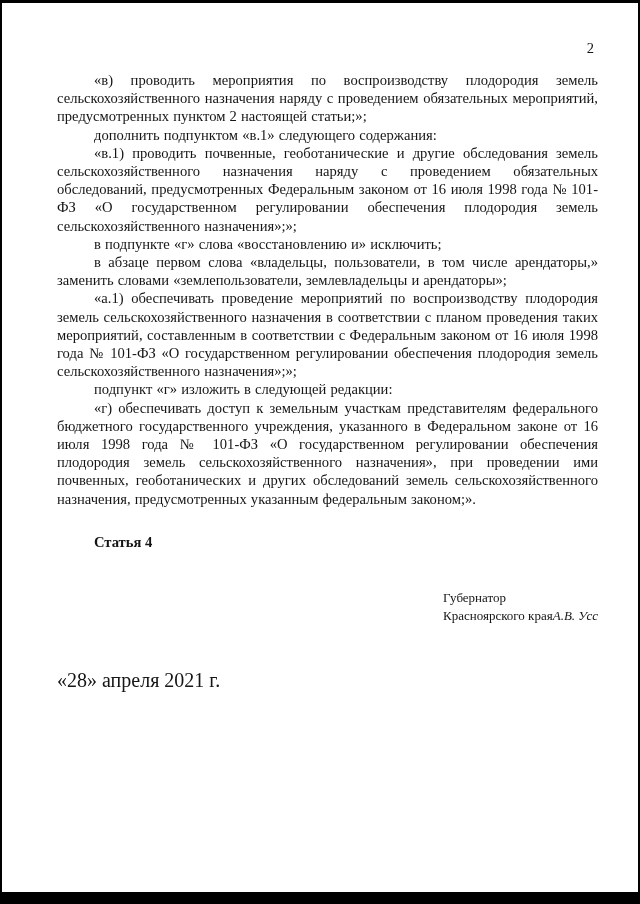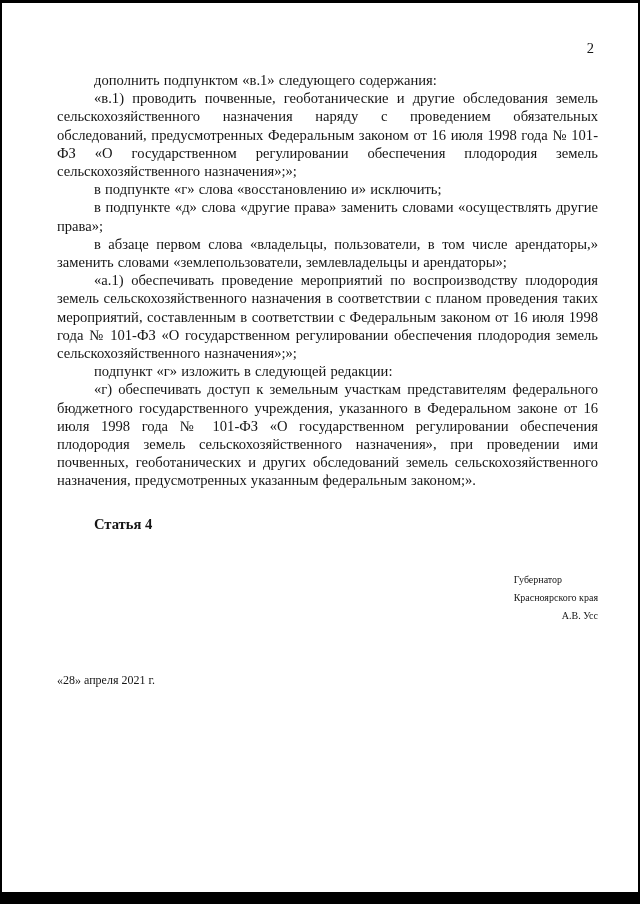--- a/index.html
+++ b/index.html
@@ -46,51 +46,50 @@
   .article-heading {
     margin: 25px 0 0 0;
     font-size: 14.6px;
     line-height: 18.2px;
     text-indent: 37px;
     font-weight: bold;
   }
   .signature {
     margin-top: 38px;
     display: flex;
-    justify-content: space-between;
+    justify-content: flex-end;
     align-items: flex-end;
-    font-size: 10px;
+    font-size: 13px;
     line-height: 18.2px;
-    flex-direction: column;
   }
   .sig-left div { white-space: nowrap; }
-  .sig-right { white-space: nowrap; }
+  .sig-right { white-space: nowrap; font-style: italic; }
   .date-line {
     margin: 46px 0 18px 0;
-    font-size: 12px;
+    font-size: 20px;
     line-height: 18.2px;
   }
 </style>
 </head>
 <body>
 
 <div class="page">
   <div class="edge top"></div>
   <div class="edge left"></div>
   <div class="edge right"></div>
   <div class="edge bottom"></div>
 
   <div class="content">
     <div class="page-number">2</div>
 
     <div>
+        <p class="para">«в) проводить мероприятия по воспроизводству плодородия земель сельскохозяйственного назначения наряду с проведением обязательных мероприятий, предусмотренных пунктом 2 настоящей статьи;»;</p>
         <p class="para">дополнить подпунктом «в.1» следующего содержания:</p>
         <p class="para">«в.1) проводить почвенные, геоботанические и другие обследования земель сельскохозяйственного назначения наряду с проведением обязательных обследований, предусмотренных Федеральным законом от 16 июля 1998 года № 101-ФЗ «О государственном регулировании обеспечения плодородия земель сельскохозяйственного назначения»;»;</p>
         <p class="para">в подпункте «г» слова «восстановлению и» исключить;</p>
-        <p class="para">в подпункте «д» слова «другие права» заменить словами «осуществлять другие права»;</p>
         <p class="para">в абзаце первом слова «владельцы, пользователи, в том числе арендаторы,» заменить словами «землепользователи, землевладельцы и арендаторы»;</p>
         <p class="para">«а.1) обеспечивать проведение мероприятий по воспроизводству плодородия земель сельскохозяйственного назначения в соответствии с планом проведения таких мероприятий, составленным в соответствии с Федеральным законом от 16 июля 1998 года № 101-ФЗ «О государственном регулировании обеспечения плодородия земель сельскохозяйственного назначения»;»;</p>
         <p class="para">подпункт «г» изложить в следующей редакции:</p>
         <p class="para">«г) обеспечивать доступ к земельным участкам представителям федерального бюджетного государственного учреждения, указанного в Федеральном законе от 16 июля 1998 года № 101-ФЗ «О государственном регулировании обеспечения плодородия земель сельскохозяйственного назначения», при проведении ими почвенных, геоботанических и других обследований земель сельскохозяйственного назначения, предусмотренных указанным федеральным законом;».</p>
       </div>
 
     <p class="article-heading">Статья 4</p>
 
     <div class="signature">
       <div class="sig-left">

